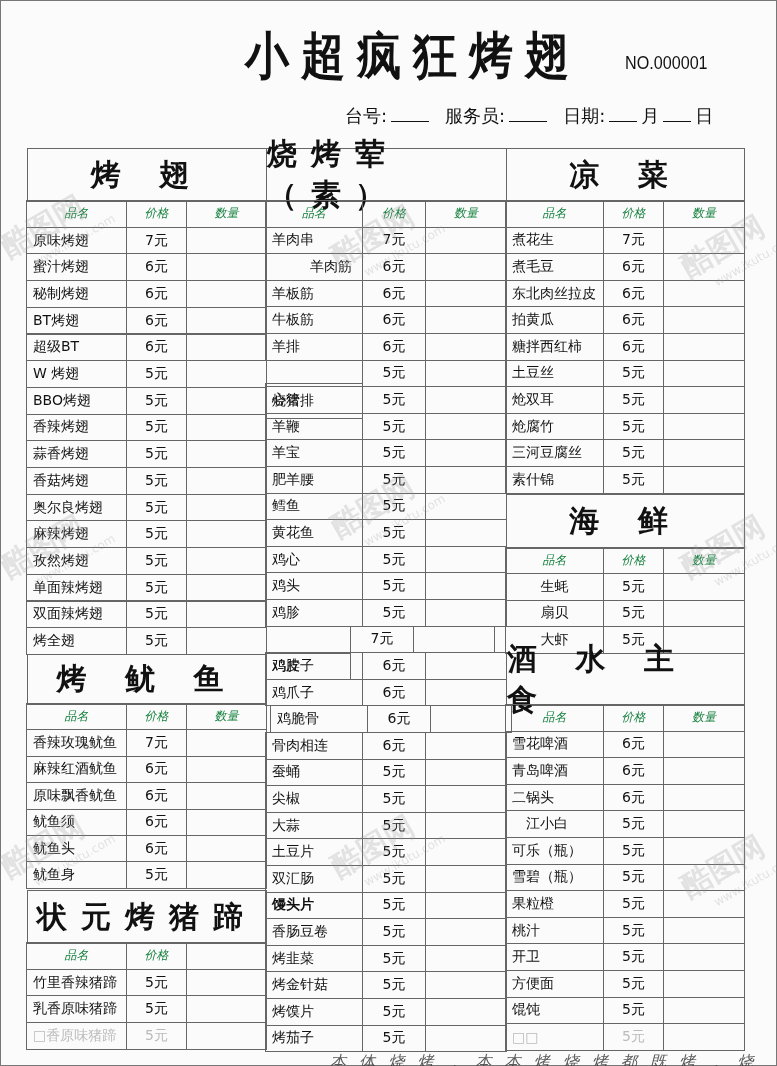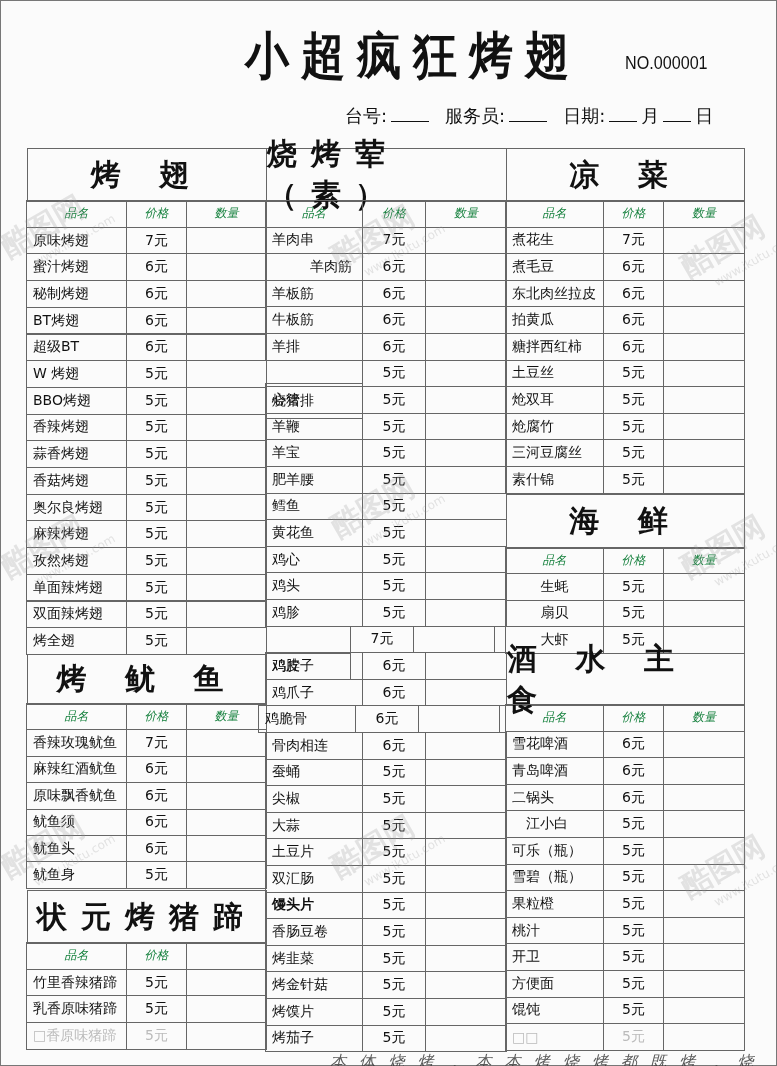--- a/index.html
+++ b/index.html
@@ -286,21 +286,21 @@
     <div class="grid-row" style="left: 266px; top: 653.2px;">
       <div class="cell name" style="width: 98px; height: 27.6px;">鸡脖子</div>
       <div class="cell price" style="width: 64px; height: 27.6px;">6元</div>
       <div class="cell" style="width: 82px; height: 27.6px;"></div>
     </div>
     <div class="grid-row" style="left: 266px; top: 679.8px;">
       <div class="cell name" style="width: 98px; height: 27.6px;">鸡爪子</div>
       <div class="cell price" style="width: 64px; height: 27.6px;">6元</div>
       <div class="cell" style="width: 82px; height: 27.6px;"></div>
     </div>
-    <div class="grid-row" style="left: 259px; top: 706.4px; align-items: flex-end;">
+    <div class="grid-row" style="left: 271px; top: 706.4px; align-items: flex-end;">
       <div class="cell name" style="width: 98px; height: 27.6px;">鸡脆骨</div>
       <div class="cell price" style="width: 64px; height: 27.6px;">6元</div>
       <div class="cell" style="width: 82px; height: 27.6px;"></div>
     </div>
     <div class="grid-row" style="left: 266px; top: 733px;">
       <div class="cell name" style="width: 98px; height: 27.6px;">骨肉相连</div>
       <div class="cell price" style="width: 64px; height: 27.6px;">6元</div>
       <div class="cell" style="width: 82px; height: 27.6px;"></div>
     </div>
     <div class="grid-row" style="left: 266px; top: 759.6px;">

